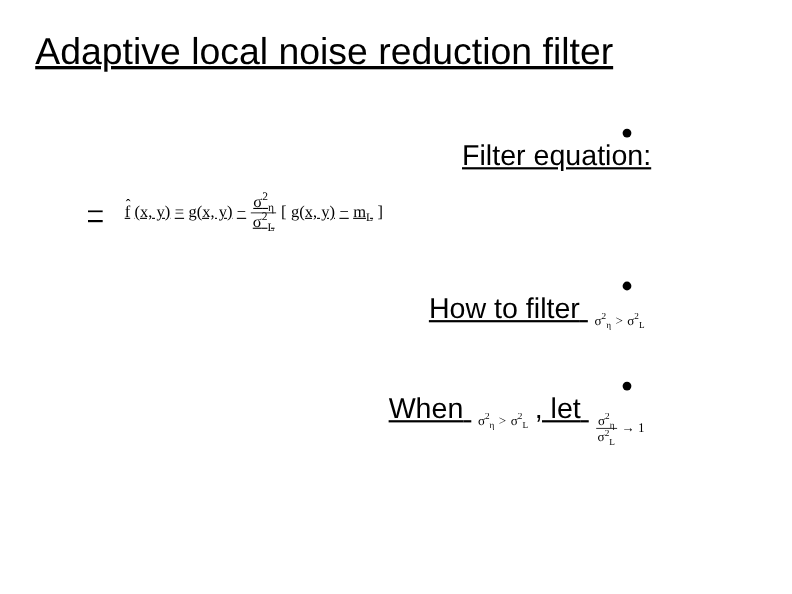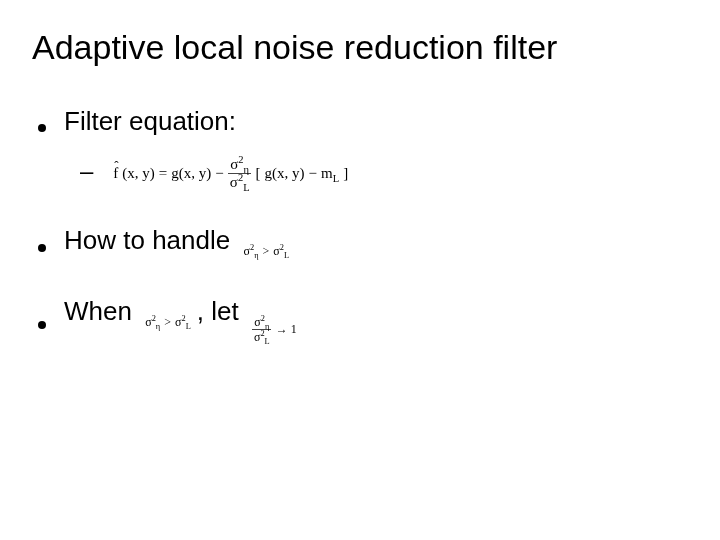--- a/index.html
+++ b/index.html
@@ -11,31 +11,33 @@
     font-family: Arial, Helvetica, sans-serif;
     color: #000000;
     overflow: hidden;
   }
   .slide {
     width: 624px;
     height: 540px;
     position: relative;
     box-sizing: border-box;
     padding: 28px 32px 0 32px;
+    text-decoration: underline;
   }
   .title {
     font-size: 34px;
     font-weight: 400;
     margin-bottom: 38px;
   }
   .bullet {
     display: flex;
-    align-items: center;
+    align-items: flex-end;
     font-size: 26px;
     margin-bottom: 18px;
+    flex-direction: column;
   }
   .bullet .dot {
     width: 8px;
     height: 8px;
     background: #000;
     border-radius: 50%;
     margin: 12px 18px 0 6px;
     flex: 0 0 8px;
   }
   .bullet .text {
@@ -122,21 +124,21 @@
         <span>g(x, y)</span>
       <span>−</span>
       <span><span>m</span><sub>L</sub></span>
         <span>]</span>
     </span>
   </div>
 
   <div class="bullet">
     <div class="dot"></div>
     <div class="text">
-      <span>How to handle</span>
+      <span>How to filter</span>
       <span class="math small">
         <span><span class="sigma">σ</span><sup>2</sup><sub>η</sub></span>
         <span>&gt;</span>
         <span><span class="sigma">σ</span><sup>2</sup><sub>L</sub></span>
       </span>
     </div>
   </div>
 
   <div class="gap"></div>
 

